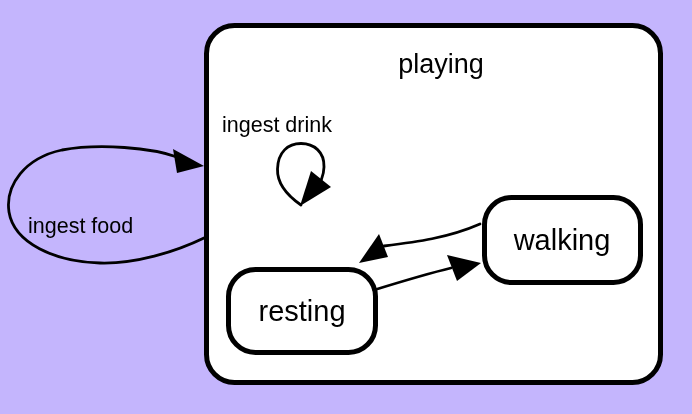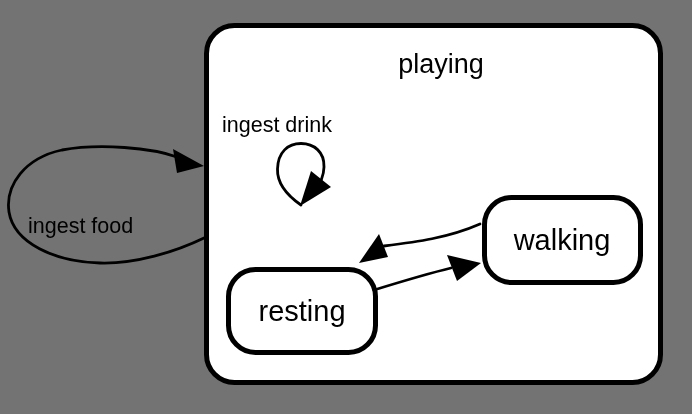--- a/index.html
+++ b/index.html
@@ -4,21 +4,21 @@
 <style>
   html, body {
     margin: 0;
     padding: 0;
     background: #ffffff;
   }
   .stage {
     position: relative;
     width: 692px;
     height: 414px;
-    background: #737373;
+    background: #c4b5fd;
     overflow: hidden;
     font-family: "Liberation Sans", sans-serif;
   }
   svg { display: block; }
   .state-box {
     fill: #ffffff;
     stroke: #000000;
     stroke-width: 5;
   }
   .wire {

